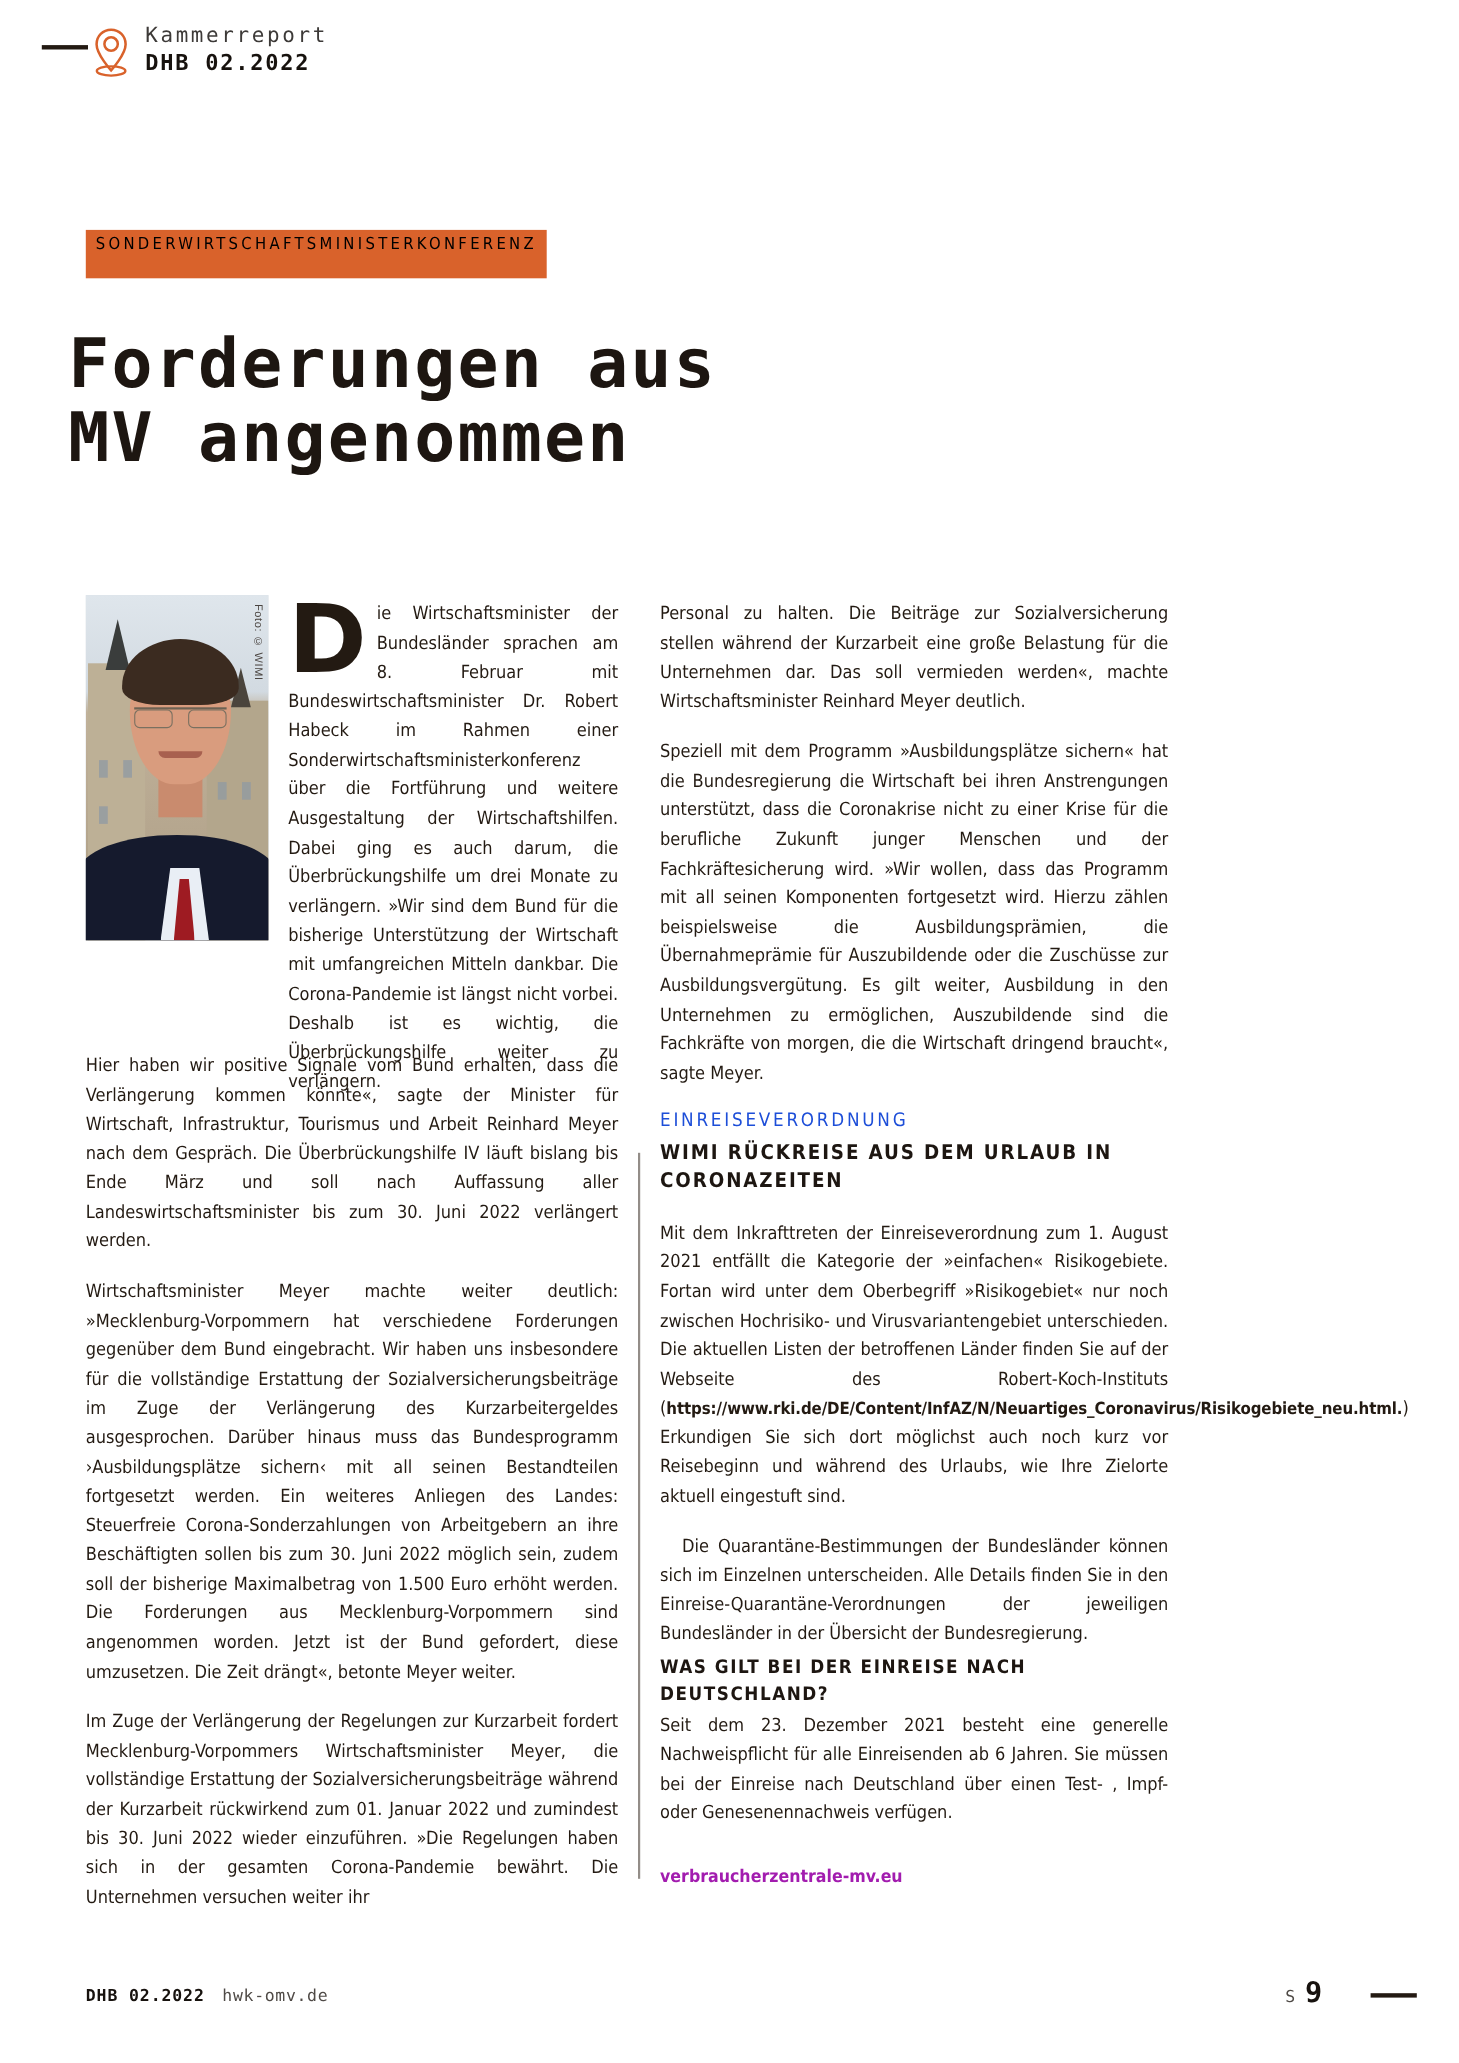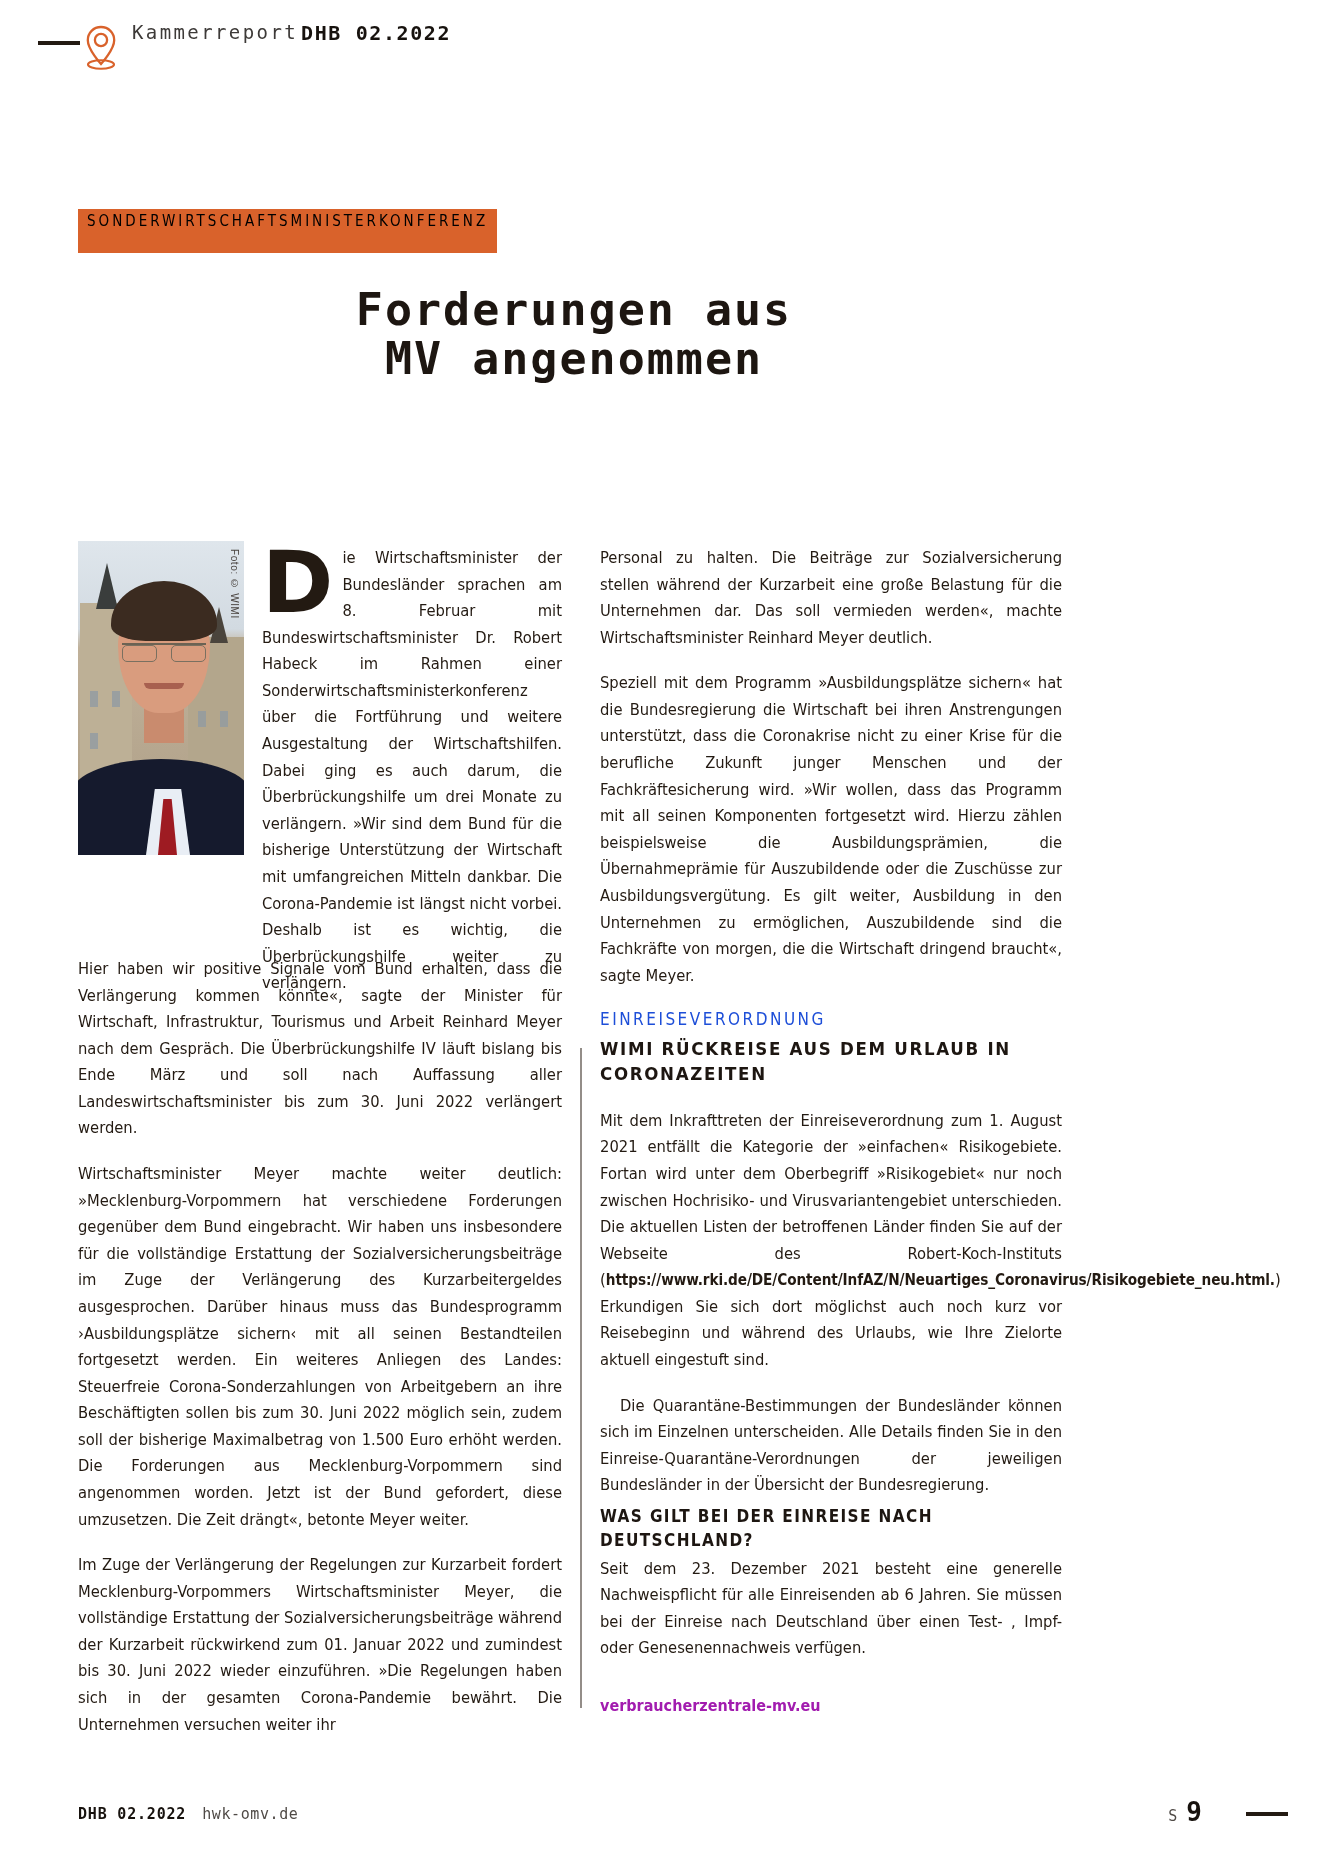--- a/index.html
+++ b/index.html
@@ -39,21 +39,21 @@
     gap: 14px;
   }
   .pin-icon {
     width: 34px;
     height: 48px;
     flex: none;
     margin-top: 2px;
   }
   .masthead-text {
     display: flex;
-    flex-direction: row;
+    flex-direction: column;
     gap: 3px;
     justify-content: center;
   }
   .mast-kicker {
     font-family: "DejaVu Sans Mono", monospace;
     font-size: 19px;
     letter-spacing: 2.4px;
     color: #3d3a38;
     line-height: 1.1;
   }
@@ -77,31 +77,30 @@
     font-size: 15px;
     letter-spacing: 3.0px;
     padding: 5px 9px 24px 9px;
     line-height: 1;
     white-space: nowrap;
   }
 
   
   .headline {
     position: absolute;
-    left: 74px;
+    left: 62px;
     top: 255px;
     width: 1000px;
     font-family: "DejaVu Sans Mono", monospace;
-    font-size: 45px;
+    font-size: 62px;
     font-weight: bold;
     line-height: 1.09;
     letter-spacing: 2.0px;
     color: #1d1611;
     white-space: pre-line;
-    text-align: center;
   }
   .col-right {
     position: absolute;
     left: 600px;
     top: 545px;
     width: 462px;
   }
   .col-divider {
     position: absolute;
     left: 580px;

